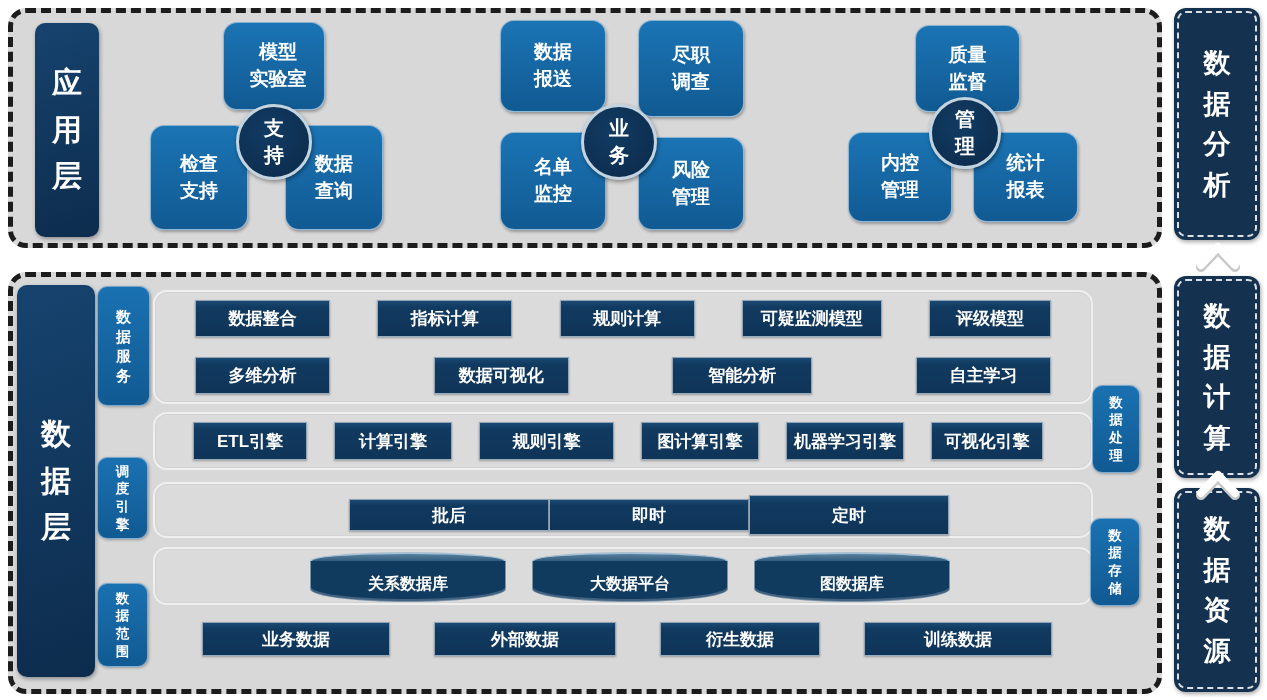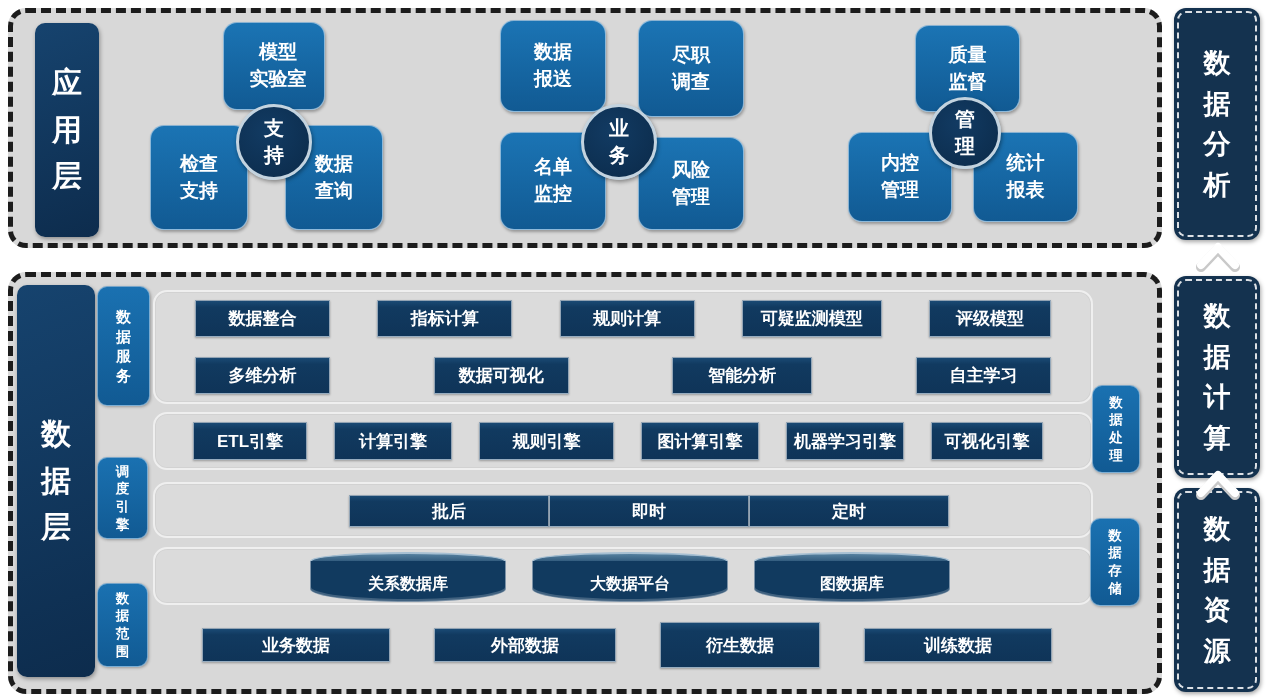--- a/index.html
+++ b/index.html
@@ -194,21 +194,21 @@
       <div class="navy-item" style="width:135px; height:38px;">规则引擎</div>
       <div class="navy-item" style="width:118px; height:38px;">图计算引擎</div>
       <div class="navy-item" style="width:118px; height:38px;">机器学习引擎</div>
       <div class="navy-item" style="width:112px; height:38px;">可视化引擎</div>
     </div>
 
     <div class="group" style="top:205px; height:56px;"></div>
     <div class="flex-row" style="left:292px; top:218px; width:650px; justify-content:flex-start;padding-left:44px;">
       <div class="navy-item" style="width:200px; height:32px;">批后</div>
       <div class="navy-item" style="width:200px; height:32px;">即时</div>
-      <div class="navy-item" style="width:200px; height:32px;">定时</div>
+      <div class="navy-item" style="width:200px; height:40px;">定时</div>
     </div>
 
     <div class="group" style="top:270px; height:58px;"></div>
     <div class="flex-row" style="left:297px; top:275px; width:640px; justify-content:space-between;">
       <div class="cyl">
         <div class="cyl-top"></div>
         <div class="cyl-body">关系数据库</div>
       </div>
       <div class="cyl">
         <div class="cyl-top"></div>
@@ -216,18 +216,18 @@
       </div>
       <div class="cyl">
         <div class="cyl-top"></div>
         <div class="cyl-body">图数据库</div>
       </div>
     </div>
 
     <div class="flex-row" style="left:189px; top:345px; width:850px; justify-content:space-between;">
       <div class="navy-item" style="width:188px; height:34px;">业务数据</div>
       <div class="navy-item" style="width:182px; height:34px;text-align:right;">外部数据</div>
-      <div class="navy-item" style="width:160px; height:46px;">衍生数据</div>
+      <div class="navy-item" style="width:160px; height:34px;">衍生数据</div>
       <div class="navy-item" style="width:188px; height:34px;">训练数据</div>
     </div>
   </div>
 
 </div>
 
 </body></html>

